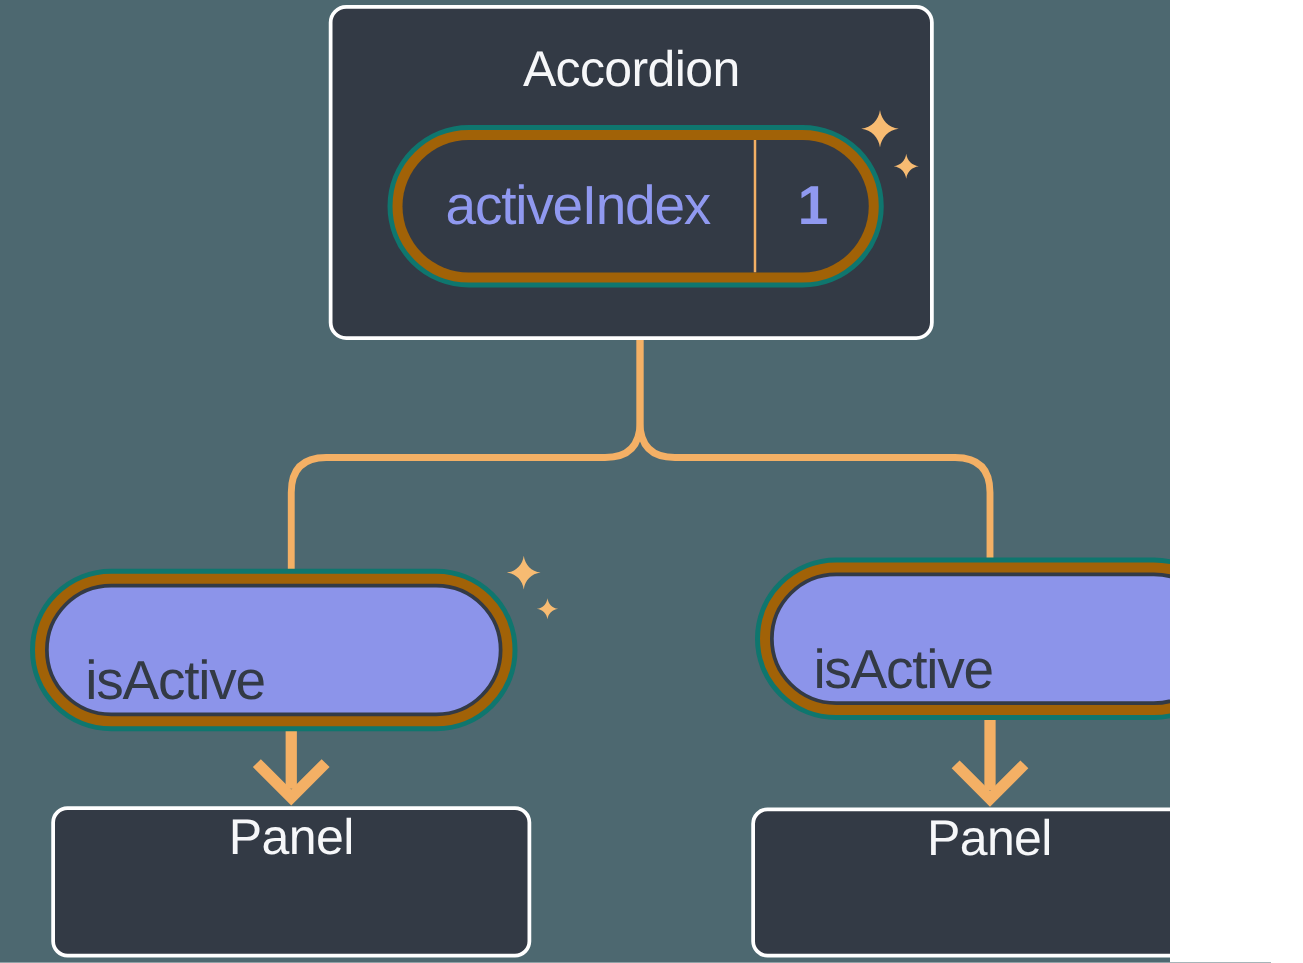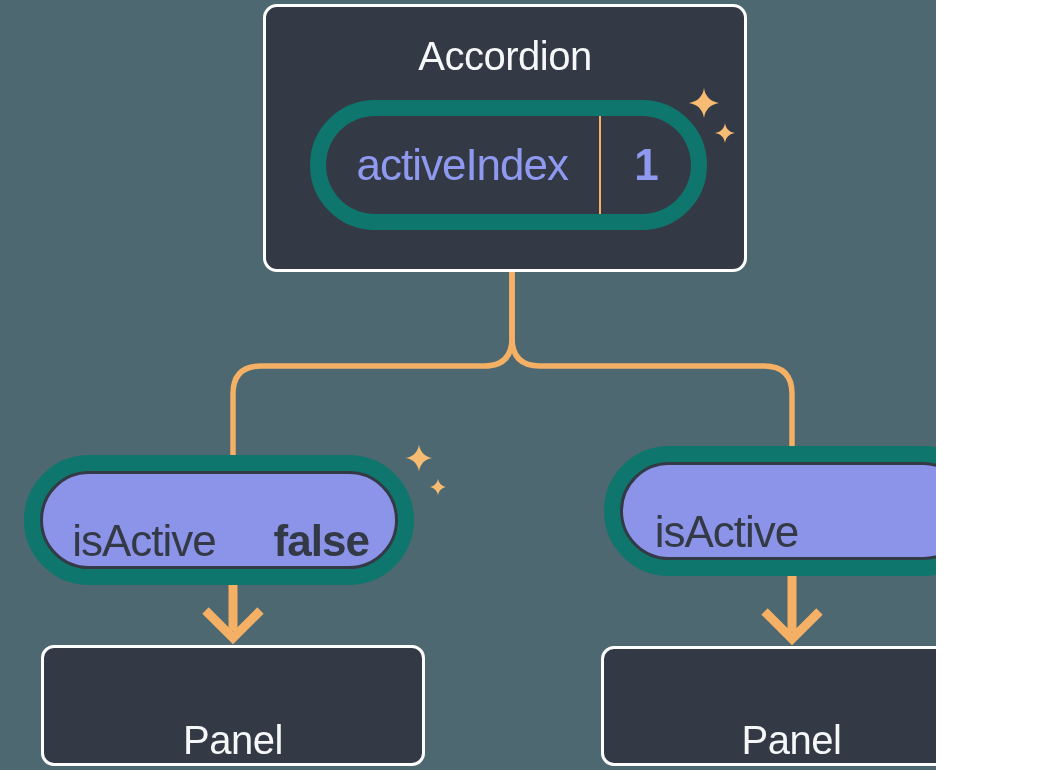--- a/index.html
+++ b/index.html
@@ -24,28 +24,28 @@
   }
   .root-node{left:263px;top:4px;width:484px;height:268px;}
   .node-title{
     color:#f6f7f9;
     font-size:40px;
     letter-spacing:-0.5px;
     text-align:center;
   }
   .root-node .node-title{margin-top:26px;line-height:46px;}
 
-  .panel{display:flex;align-items:flex-end;justify-content:center;border-radius:13px;}
+  .panel{display:flex;align-items:flex-start;justify-content:center;border-radius:13px;}
   .panel-left{left:41px;top:645px;width:384px;height:121px;}
   .panel-right{left:601px;top:646px;width:381px;height:120px;}
 
   .pill-ring{
     position:absolute;
-    border:8px solid #0f766e;
-    background:#0f766e;
+    border:4px solid #0f766e;
+    background:#a16207;
     border-radius:999px;
     padding:8px;
     box-sizing:border-box;
   }
   .state-ring{left:44px;top:93px;width:397px;height:130px;}
   .prop-ring-left{left:24px;top:455px;width:390px;height:130px;}
   .prop-ring-right{left:604px;top:446px;width:384px;height:130px;}
 
   .pill{
     width:100%;height:100%;
@@ -108,21 +108,20 @@
 
   <svg class="sparkles sparkles-top" viewBox="0 0 54 64">
     <path class="star" transform="translate(3,3) scale(1.25)" d="M12 0C12.9 6.6 17.4 11.1 24 12 17.4 12.9 12.9 17.4 12 24 11.1 17.4 6.6 12.9 0 12 6.6 11.1 11.1 6.6 12 0Z"></path>
     <path class="star" transform="translate(29,38) scale(0.833)" d="M12 0C12.9 6.6 17.4 11.1 24 12 17.4 12.9 12.9 17.4 12 24 11.1 17.4 6.6 12.9 0 12 6.6 11.1 11.1 6.6 12 0Z"></path>
   </svg>
 
   <div class="pill-ring prop-ring-left">
     <div class="pill prop-pill">
       <div class="cell prop-name">isActive</div>
       <div class="prop-divider"></div>
-      <div class="cell prop-value">false</div>
     </div>
   </div>
 
   <svg class="sparkles sparkles-left" viewBox="0 0 52 62">
     <path class="star" transform="translate(3.5,2.5) scale(1.125)" d="M12 0C12.9 6.6 17.4 11.1 24 12 17.4 12.9 12.9 17.4 12 24 11.1 17.4 6.6 12.9 0 12 6.6 11.1 11.1 6.6 12 0Z"></path>
     <path class="star" transform="translate(27.5,36.5) scale(0.708)" d="M12 0C12.9 6.6 17.4 11.1 24 12 17.4 12.9 12.9 17.4 12 24 11.1 17.4 6.6 12.9 0 12 6.6 11.1 11.1 6.6 12 0Z"></path>
   </svg>
 
   <div class="pill-ring prop-ring-right">
     <div class="pill prop-pill">

